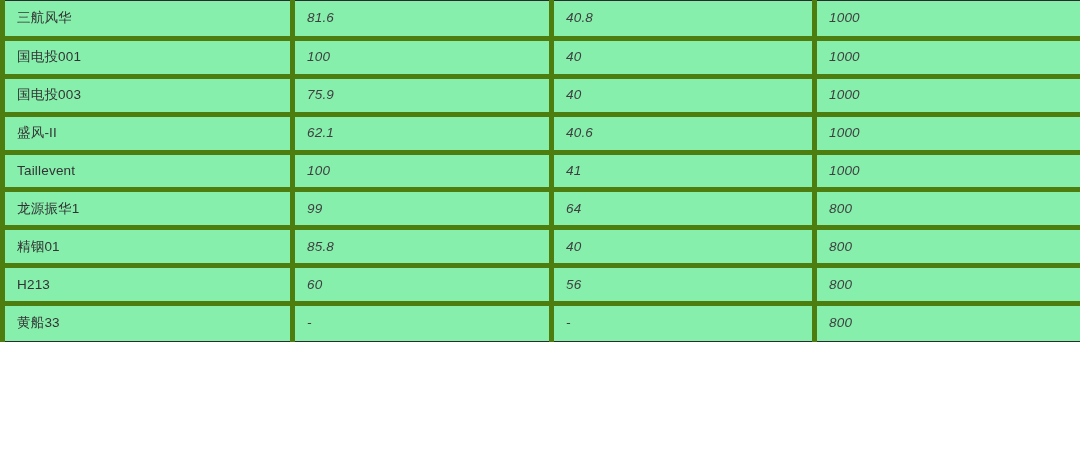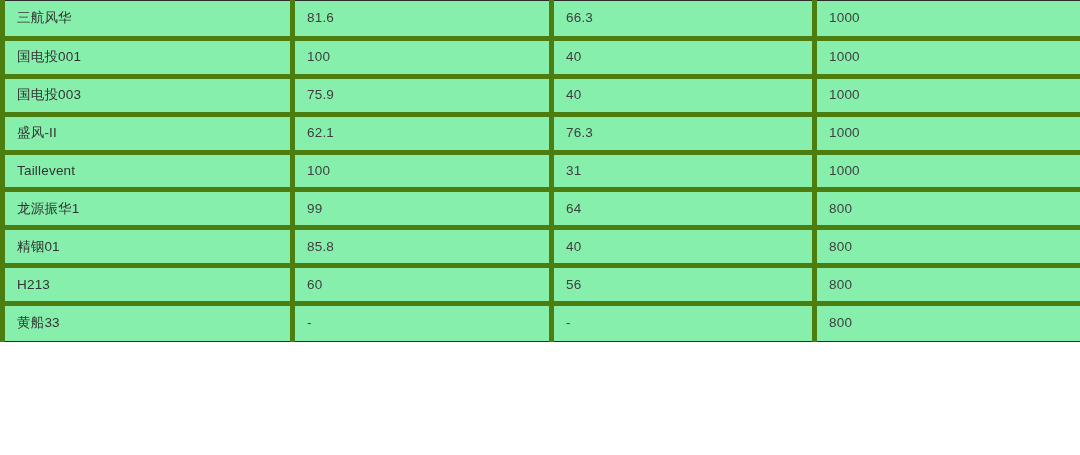--- a/index.html
+++ b/index.html
@@ -42,20 +42,21 @@
     overflow: hidden;
     text-overflow: clip;
   }
   table.spec-table td.name-cell {
     color: #333333;
     letter-spacing: 0.2px;
   }
   table.spec-table td.num-cell {
     color: #3f3f3f;
     letter-spacing: 0.2px;
+    font-style: italic;
   }
   table.spec-table tr:first-child td {
     border-top: 1px solid #2b2b2b;
   }
   table.spec-table tr:last-child td {
     border-bottom: 1px solid #2b2b2b;
   }
 </style>
 </head>
 <body>
@@ -65,45 +66,45 @@
     <colgroup>
       <col class="c0">
       <col class="c1">
       <col class="c2">
       <col class="c3">
     </colgroup>
     <tbody>
         <tr>
           <td class="name-cell">三航风华</td>
           <td class="num-cell">81.6</td>
-          <td class="num-cell">66.3</td>
+          <td class="num-cell">40.8</td>
           <td class="num-cell">1000</td>
         </tr>
         <tr>
           <td class="name-cell">国电投001</td>
           <td class="num-cell">100</td>
           <td class="num-cell">40</td>
           <td class="num-cell">1000</td>
         </tr>
         <tr>
           <td class="name-cell">国电投003</td>
           <td class="num-cell">75.9</td>
           <td class="num-cell">40</td>
           <td class="num-cell">1000</td>
         </tr>
         <tr>
           <td class="name-cell">盛风-II</td>
           <td class="num-cell">62.1</td>
-          <td class="num-cell">76.3</td>
+          <td class="num-cell">40.6</td>
           <td class="num-cell">1000</td>
         </tr>
         <tr>
           <td class="name-cell">Taillevent</td>
           <td class="num-cell">100</td>
-          <td class="num-cell">31</td>
+          <td class="num-cell">41</td>
           <td class="num-cell">1000</td>
         </tr>
         <tr>
           <td class="name-cell">龙源振华1</td>
           <td class="num-cell">99</td>
           <td class="num-cell">64</td>
           <td class="num-cell">800</td>
         </tr>
         <tr>
           <td class="name-cell">精铟01</td>

